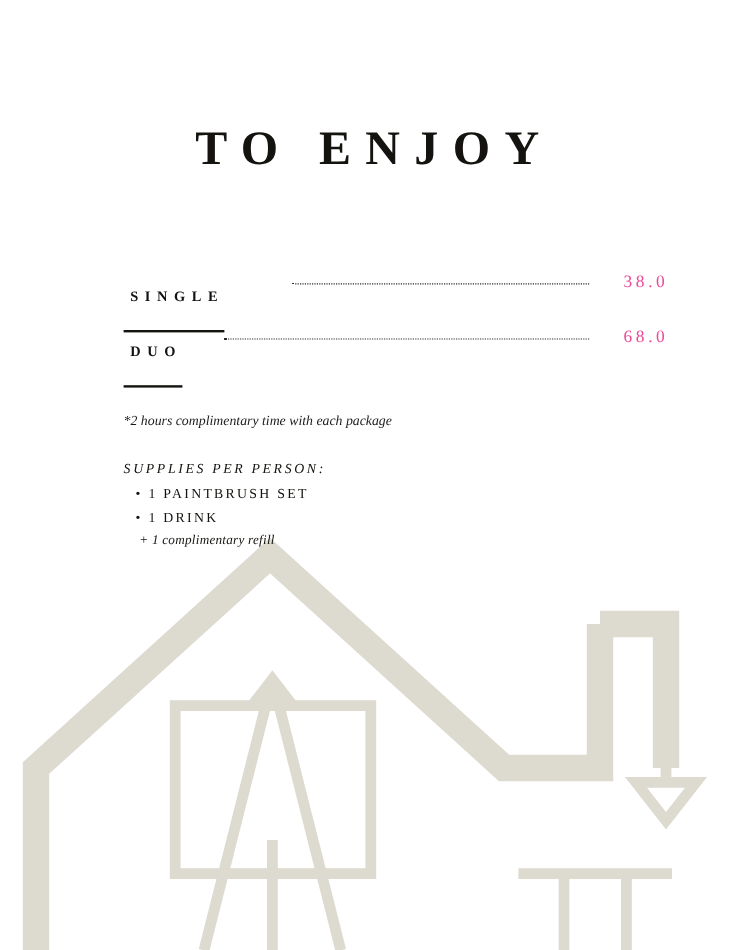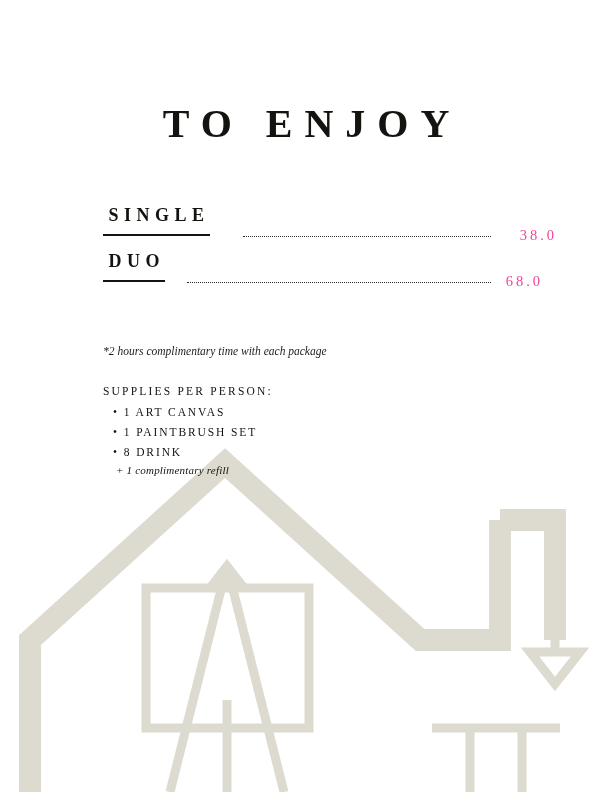--- a/index.html
+++ b/index.html
@@ -61,29 +61,30 @@
     width: 456px;
   }
 
   .menu-row {
     position: relative;
     height: 46px;
   }
 
   .item-name {
     display: inline-block;
-    font-size: 18px;
+    font-size: 12px;
     letter-spacing: 5.5px;
     text-indent: 5.5px;
     font-weight: 700;
     color: #15130f;
     border-bottom: 2.2px solid #15130f;
-    padding-bottom: 8px;
+    padding-bottom: 20px;
     vertical-align: middle;
     white-space: nowrap;
+    margin-top: 35px;
   }
 
   .dots {
     position: absolute;
     bottom: 14px;
     height: 1px;
     border-bottom: 1.4px dotted #2a2a2a;
   }
 
   .price {
@@ -95,21 +96,21 @@
     color: #ec4899;
     font-family: "Liberation Serif", serif;
   }
 
   
   .row-single .dots { left: 140px; right: 68px; }
   .row-duo .dots    { left: 84px;  right: 68px; }
   .row-hour .dots   { left: 258px; right: 72px; }
 
   .row-single .price { right: 2px; bottom: 7px; }
-  .row-duo .price    { right: 16px; bottom: 7px; }
+  .row-duo .price    { right: 2px; bottom: 7px; }
   .row-hour .price   { right: 2px; bottom: 7px; }
 
   .note {
     position: absolute;
     left: 103px;
     top: 345px;
     font-size: 11.5px;
     font-style: italic;
     color: #1b1b1b;
     font-family: "Liberation Serif", serif;
@@ -121,20 +122,21 @@
     top: 385px;
     width: 330px;
   }
 
   .supplies-title {
     font-size: 11.5px;
     letter-spacing: 2.2px;
     color: #15130f;
     margin-bottom: 9px;
     font-family: "Liberation Serif", serif;
+    font-style: italic;
   }
 
   .supply-item {
     font-size: 11.5px;
     letter-spacing: 1.9px;
     color: #15130f;
     margin: 0 0 8px 10px;
     font-family: "Liberation Serif", serif;
   }
 
@@ -195,20 +197,19 @@
         <span class="price">68.0</span>
       </div>
 
 
     </div>
 
     <div class="note">*2 hours complimentary time with each package</div>
 
     <div class="supplies">
       <div class="supplies-title">SUPPLIES PER PERSON:</div>
-      <div class="supply-item">• 1 ART CANVAS</div>
       <div class="supply-item">• 1 PAINTBRUSH SET</div>
-      <div class="supply-item">• 8 DRINK</div>
+      <div class="supply-item">• 1 DRINK</div>
       <div class="supply-sub">+ 1 complimentary refill</div>
     </div>
 
   </div>
 </div>
 
 </body></html>

